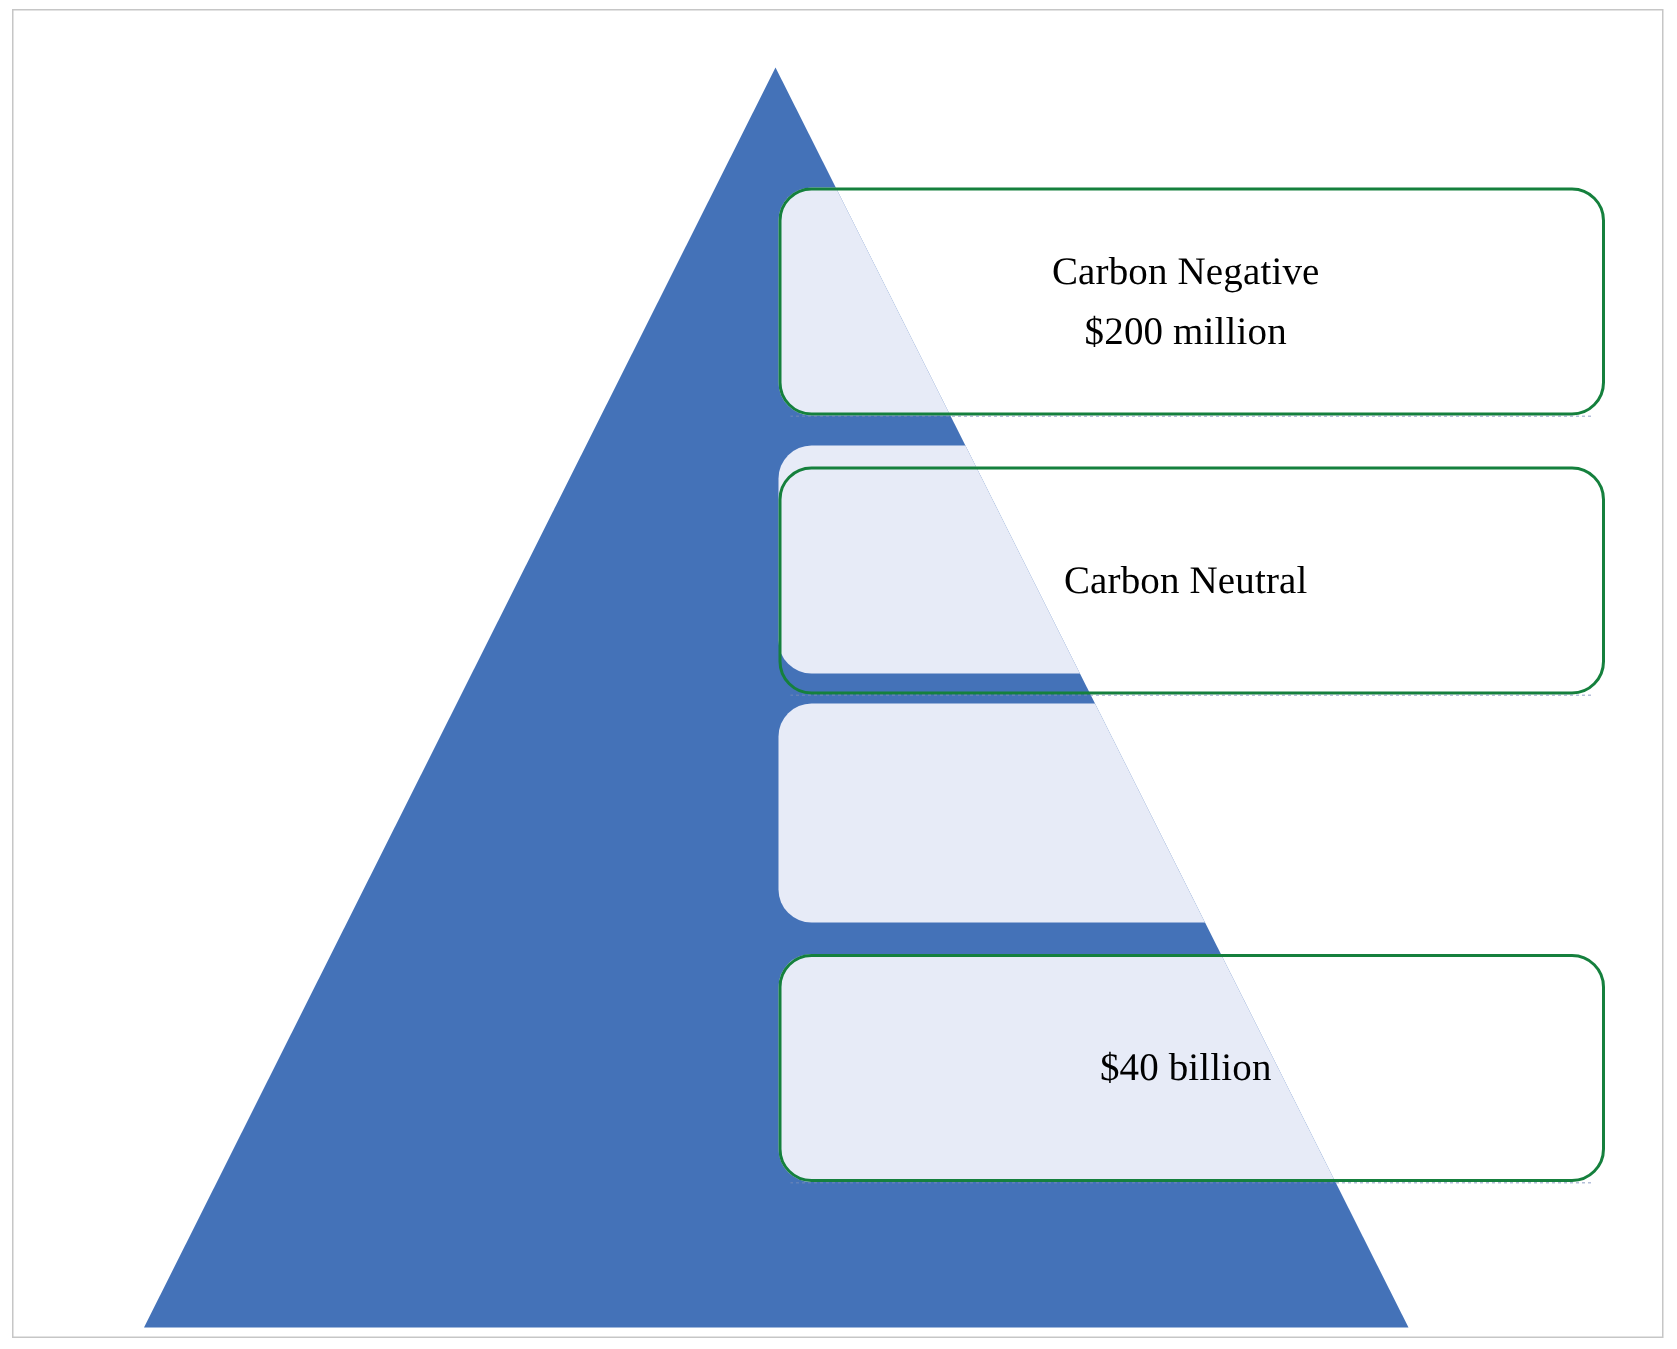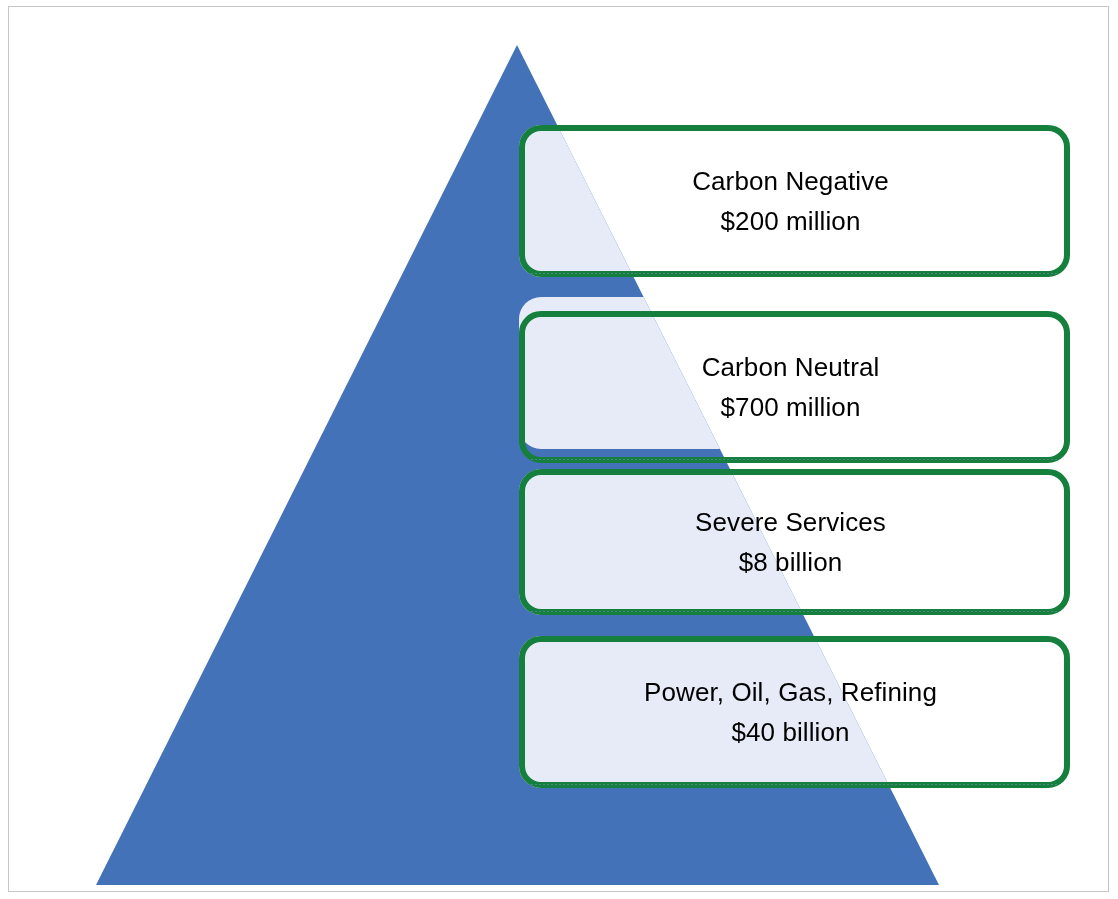--- a/index.html
+++ b/index.html
@@ -35,28 +35,29 @@
     width: 1101px;
     height: 886px;
     display: block;
   }
 
   
   .level-box {
     position: absolute;
     left: 510px;
     width: 551px;
-    border: 6px solid #15803d;
+    border: 2px solid #15803d;
     border-radius: 22px;
     box-sizing: border-box;
     background: transparent;
     display: flex;
     flex-direction: column;
     align-items: center;
     justify-content: center;
+    font-family: Liberation Serif, serif;
   }
   .level-box .shadow-edge {
     position: absolute;
     left: 6px;
     right: 6px;
     bottom: -3px;
     height: 1px;
     background: repeating-linear-gradient(to right,
       rgba(120,140,185,0.55) 0px, rgba(120,140,185,0.55) 2px,
       rgba(255,255,255,0) 2px, rgba(255,255,255,0) 4px);
@@ -112,29 +113,22 @@
   </svg>
 
   <div class="level-box" id="level-box-0">
     <span class="level-label">Carbon Negative</span>
     <span class="level-value">$200 million</span>
     <span class="shadow-edge"></span>
   </div>
 
   <div class="level-box" id="level-box-1">
     <span class="level-label">Carbon Neutral</span>
-    <span class="level-value">$700 million</span>
     <span class="shadow-edge"></span>
   </div>
 
-  <div class="level-box" id="level-box-2">
-    <span class="level-label">Severe Services</span>
-    <span class="level-value">$8 billion</span>
-    <span class="shadow-edge"></span>
-  </div>
 
   <div class="level-box" id="level-box-3">
-    <span class="level-label">Power, Oil, Gas, Refining</span>
     <span class="level-value">$40 billion</span>
     <span class="shadow-edge"></span>
   </div>
 
 </div>
 
 </body></html>

